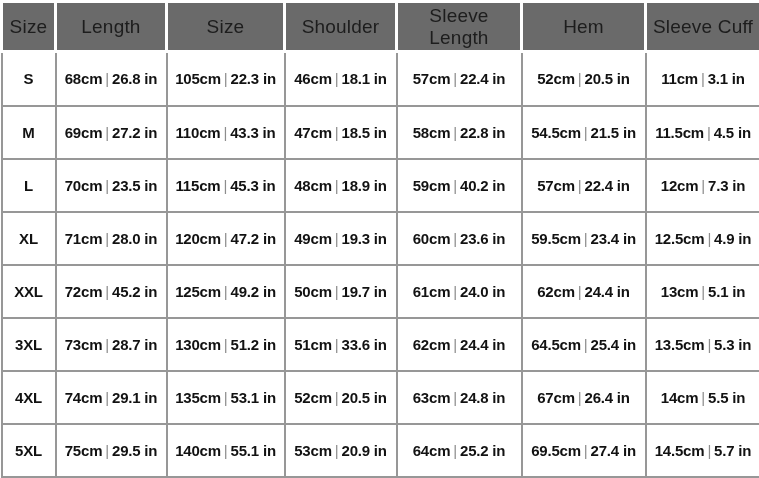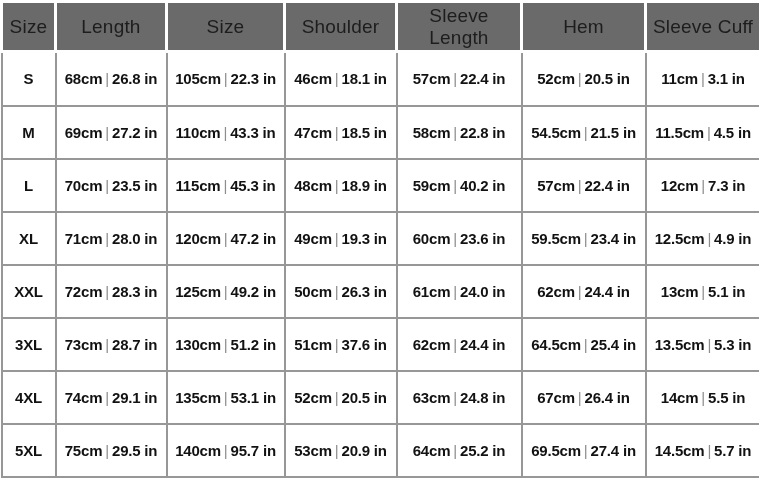--- a/index.html
+++ b/index.html
@@ -113,49 +113,49 @@
           <td class="cell">XL</td>
           <td class="cell"><span>71cm</span><span class="pipe">|</span><span>28.0 in</span></td>
           <td class="cell"><span>120cm</span><span class="pipe">|</span><span>47.2 in</span></td>
           <td class="cell"><span>49cm</span><span class="pipe">|</span><span>19.3 in</span></td>
           <td class="cell"><span>60cm</span><span class="pipe">|</span><span>23.6 in</span></td>
           <td class="cell"><span>59.5cm</span><span class="pipe">|</span><span>23.4 in</span></td>
           <td class="cell"><span>12.5cm</span><span class="pipe">|</span><span>4.9 in</span></td>
         </tr>
         <tr>
           <td class="cell">XXL</td>
-          <td class="cell"><span>72cm</span><span class="pipe">|</span><span>28.3 in</span></td>
+          <td class="cell"><span>72cm</span><span class="pipe">|</span><span>45.2 in</span></td>
           <td class="cell"><span>125cm</span><span class="pipe">|</span><span>49.2 in</span></td>
-          <td class="cell"><span>50cm</span><span class="pipe">|</span><span>26.3 in</span></td>
+          <td class="cell"><span>50cm</span><span class="pipe">|</span><span>19.7 in</span></td>
           <td class="cell"><span>61cm</span><span class="pipe">|</span><span>24.0 in</span></td>
           <td class="cell"><span>62cm</span><span class="pipe">|</span><span>24.4 in</span></td>
           <td class="cell"><span>13cm</span><span class="pipe">|</span><span>5.1 in</span></td>
         </tr>
         <tr>
           <td class="cell">3XL</td>
           <td class="cell"><span>73cm</span><span class="pipe">|</span><span>28.7 in</span></td>
           <td class="cell"><span>130cm</span><span class="pipe">|</span><span>51.2 in</span></td>
-          <td class="cell"><span>51cm</span><span class="pipe">|</span><span>37.6 in</span></td>
+          <td class="cell"><span>51cm</span><span class="pipe">|</span><span>33.6 in</span></td>
           <td class="cell"><span>62cm</span><span class="pipe">|</span><span>24.4 in</span></td>
           <td class="cell"><span>64.5cm</span><span class="pipe">|</span><span>25.4 in</span></td>
           <td class="cell"><span>13.5cm</span><span class="pipe">|</span><span>5.3 in</span></td>
         </tr>
         <tr>
           <td class="cell">4XL</td>
           <td class="cell"><span>74cm</span><span class="pipe">|</span><span>29.1 in</span></td>
           <td class="cell"><span>135cm</span><span class="pipe">|</span><span>53.1 in</span></td>
           <td class="cell"><span>52cm</span><span class="pipe">|</span><span>20.5 in</span></td>
           <td class="cell"><span>63cm</span><span class="pipe">|</span><span>24.8 in</span></td>
           <td class="cell"><span>67cm</span><span class="pipe">|</span><span>26.4 in</span></td>
           <td class="cell"><span>14cm</span><span class="pipe">|</span><span>5.5 in</span></td>
         </tr>
         <tr>
           <td class="cell">5XL</td>
           <td class="cell"><span>75cm</span><span class="pipe">|</span><span>29.5 in</span></td>
-          <td class="cell"><span>140cm</span><span class="pipe">|</span><span>95.7 in</span></td>
+          <td class="cell"><span>140cm</span><span class="pipe">|</span><span>55.1 in</span></td>
           <td class="cell"><span>53cm</span><span class="pipe">|</span><span>20.9 in</span></td>
           <td class="cell"><span>64cm</span><span class="pipe">|</span><span>25.2 in</span></td>
           <td class="cell"><span>69.5cm</span><span class="pipe">|</span><span>27.4 in</span></td>
           <td class="cell"><span>14.5cm</span><span class="pipe">|</span><span>5.7 in</span></td>
         </tr>
       </tbody>
   </table>
 </div>
 
 </body></html>

